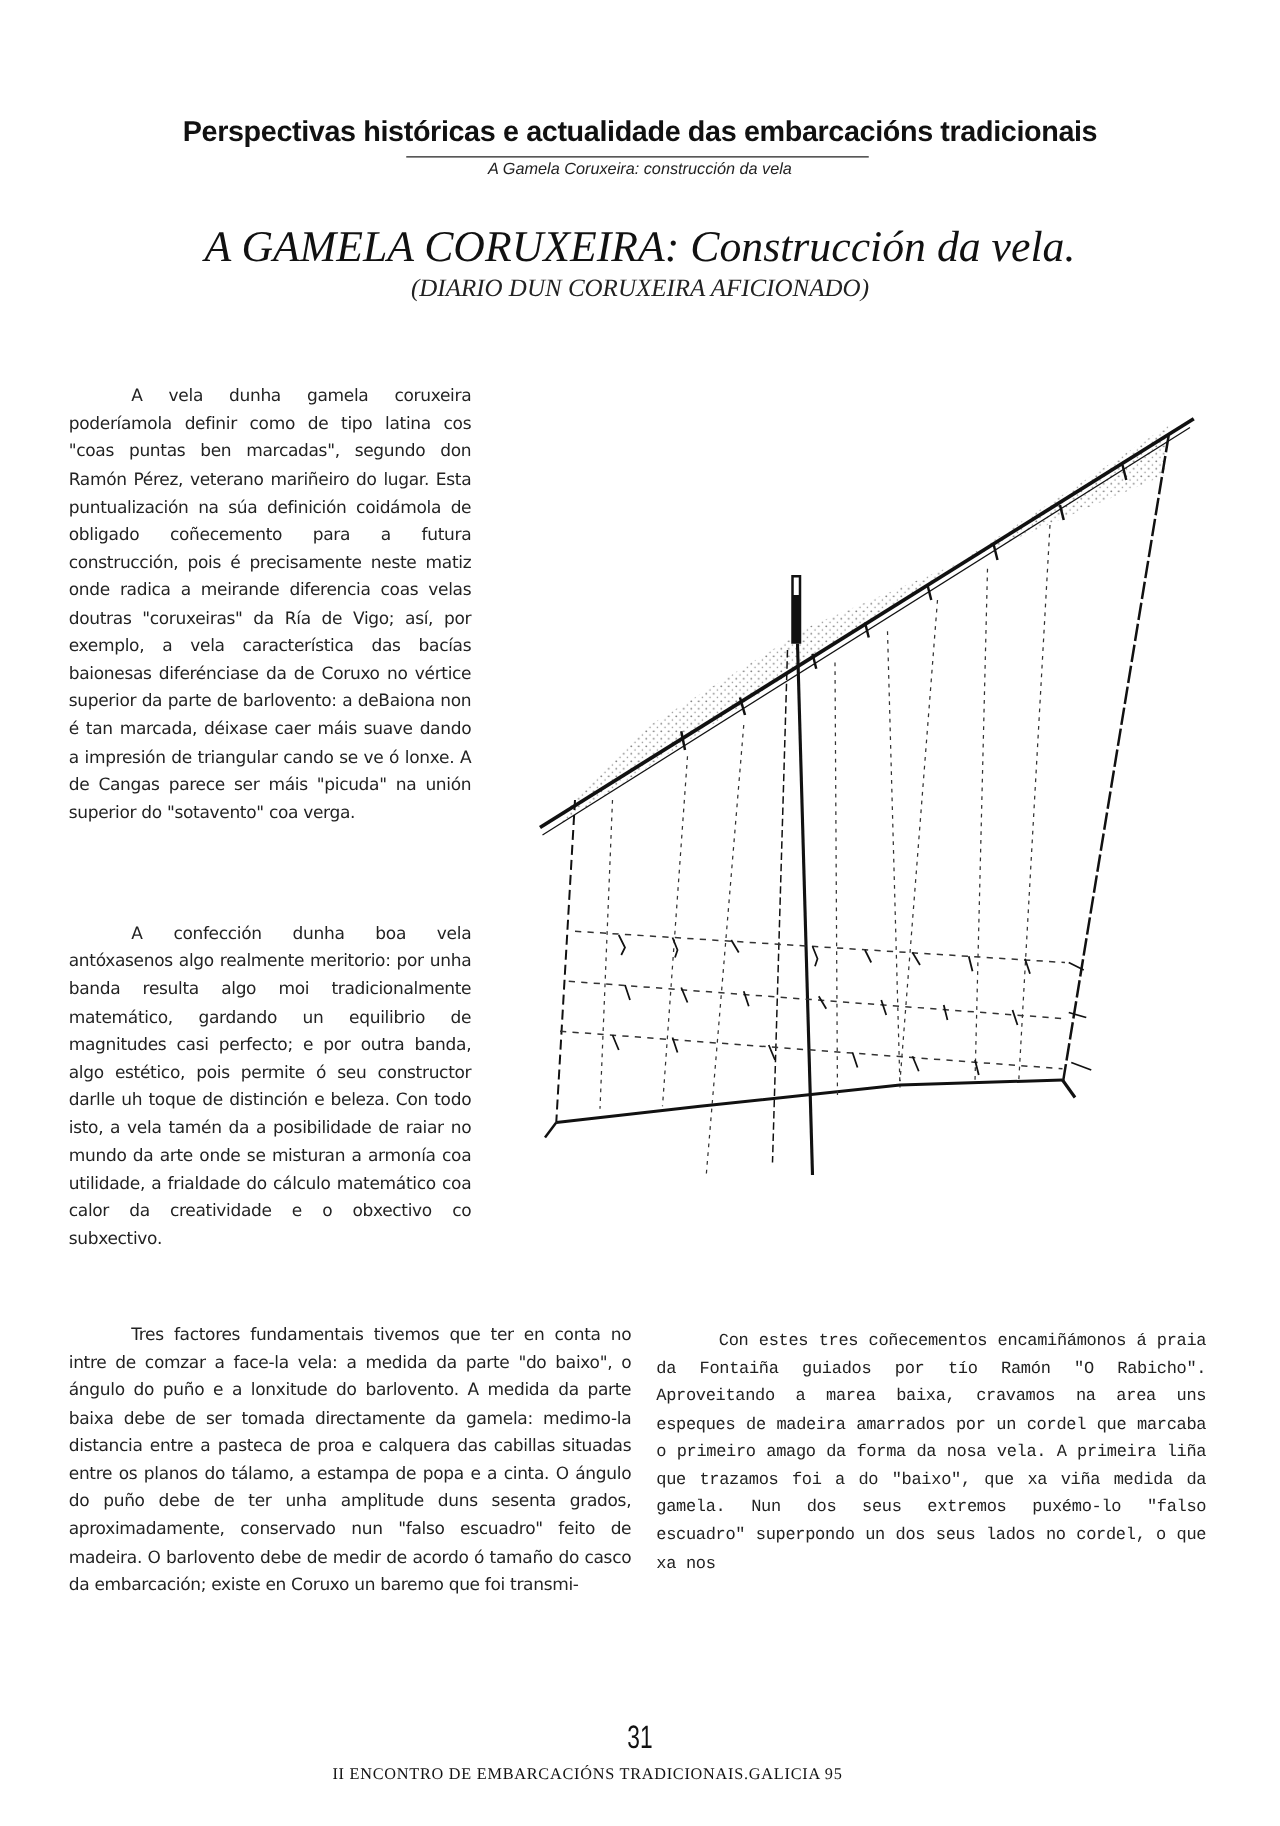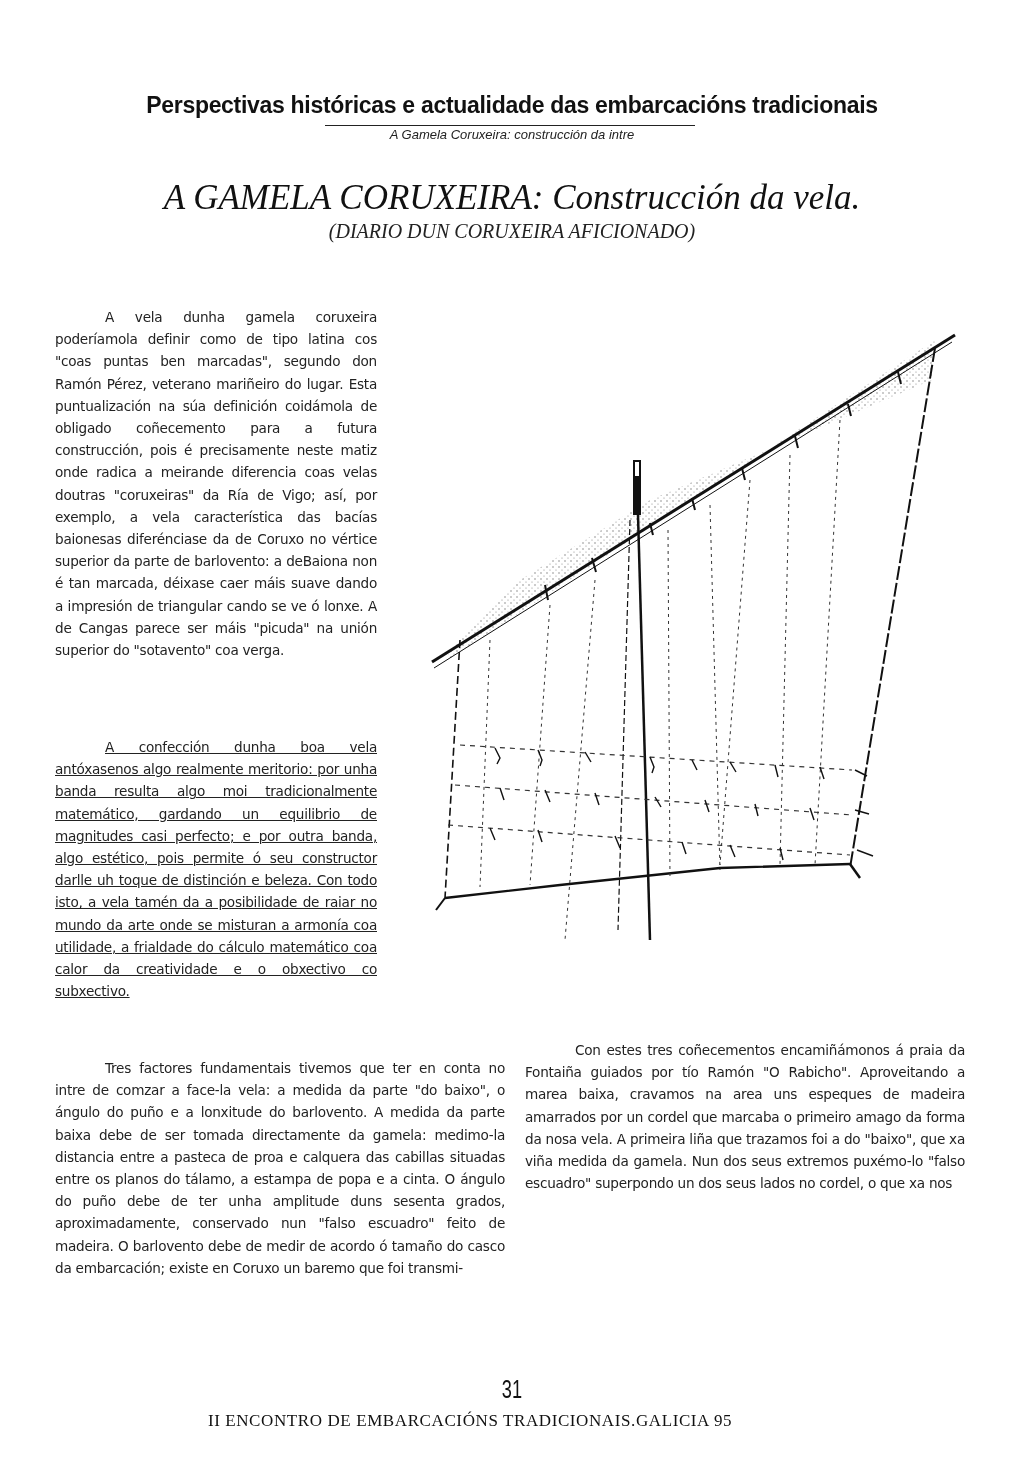--- a/index.html
+++ b/index.html
@@ -23,41 +23,41 @@
     left: 0; width: 1024px; top: 220px; text-align: center;
     font-family: "Liberation Serif", serif; font-style: italic; font-size: 20px; color: #222;
   }
   .col {
     font-family: "DejaVu Sans", sans-serif; font-size: 13.6px; line-height: 22.2px;
     color: #222; text-align: justify; letter-spacing: -0.25px;
   }
   .col p { margin: 0; }
   .indent { text-indent: 50px; }
   .col-left-1 { left: 55px; top: 306px; width: 322px; }
-  .col-left-2 { left: 55px; top: 736px; width: 322px; text-decoration: underline; }
+  .col-left-2 { left: 55px; top: 736px; width: 322px; }
   .col-bottom-left { left: 55px; top: 1057px; width: 450px; }
   .col-bottom-right { left: 525px; top: 1027px; width: 440px; }
-  .col-bottom-right .para2 { margin-top: 12px; }
+  .col-bottom-right .para2 { margin-top: 36px; font-family: Liberation Mono, monospace; }
   .page-number {
     left: 0; width: 1024px; top: 1374px; text-align: center;
     font-family: "Liberation Sans Narrow", "Liberation Sans", sans-serif; font-size: 26px; color: #111;
     transform: scaleX(0.7);
   }
   .footer {
     left: 0; width: 940px; top: 1411px; text-align: center;
-    font-family: "Liberation Serif", serif; font-size: 17px; letter-spacing: 0.6px; color: #111;
+    font-family: "Liberation Serif", serif; font-size: 13px; letter-spacing: 0.6px; color: #111;
   }
   .illustration { left: 420px; top: 320px; width: 560px; height: 650px; }
 </style>
 </head>
 <body>
 
 <div class="abs header-title">Perspectivas históricas e actualidade das embarcacións tradicionais</div>
 <div class="abs header-rule"></div>
-<div class="abs header-sub">A Gamela Coruxeira: construcción da intre</div>
+<div class="abs header-sub">A Gamela Coruxeira: construcción da vela</div>
 
 <div class="abs article-title">A GAMELA CORUXEIRA: Construcción da vela.</div>
 <div class="abs article-subtitle">(DIARIO DUN CORUXEIRA AFICIONADO)</div>
 
 <div class="abs col col-left-1">
   <p class="indent">A vela dunha gamela coruxeira poderíamola definir como de tipo latina cos "coas puntas ben marcadas", segundo don Ramón Pérez, veterano mariñeiro do lugar. Esta puntualización na súa definición coidámola de obligado coñecemento para a futura construcción, pois é precisamente neste matiz onde radica a meirande diferencia coas velas doutras "coruxeiras" da Ría de Vigo; así, por exemplo, a vela característica das bacías baionesas diferénciase da de Coruxo no vértice superior da parte de barlovento: a deBaiona non é tan marcada, déixase caer máis suave dando a impresión de triangular cando se ve ó lonxe. A de Cangas parece ser máis "picuda" na unión superior do "sotavento" coa verga.</p>
 </div>
 
 <div class="abs col col-left-2">
   <p class="indent">A confección dunha boa vela antóxasenos algo realmente meritorio: por unha banda resulta algo moi tradicionalmente matemático, gardando un equilibrio de magnitudes casi perfecto; e por outra banda, algo estético, pois permite ó seu constructor darlle uh toque de distinción e beleza. Con todo isto, a vela tamén da a posibilidade de raiar no mundo da arte onde se misturan a armonía coa utilidade, a frialdade do cálculo matemático coa calor da creatividade e o obxectivo co subxectivo.</p>

